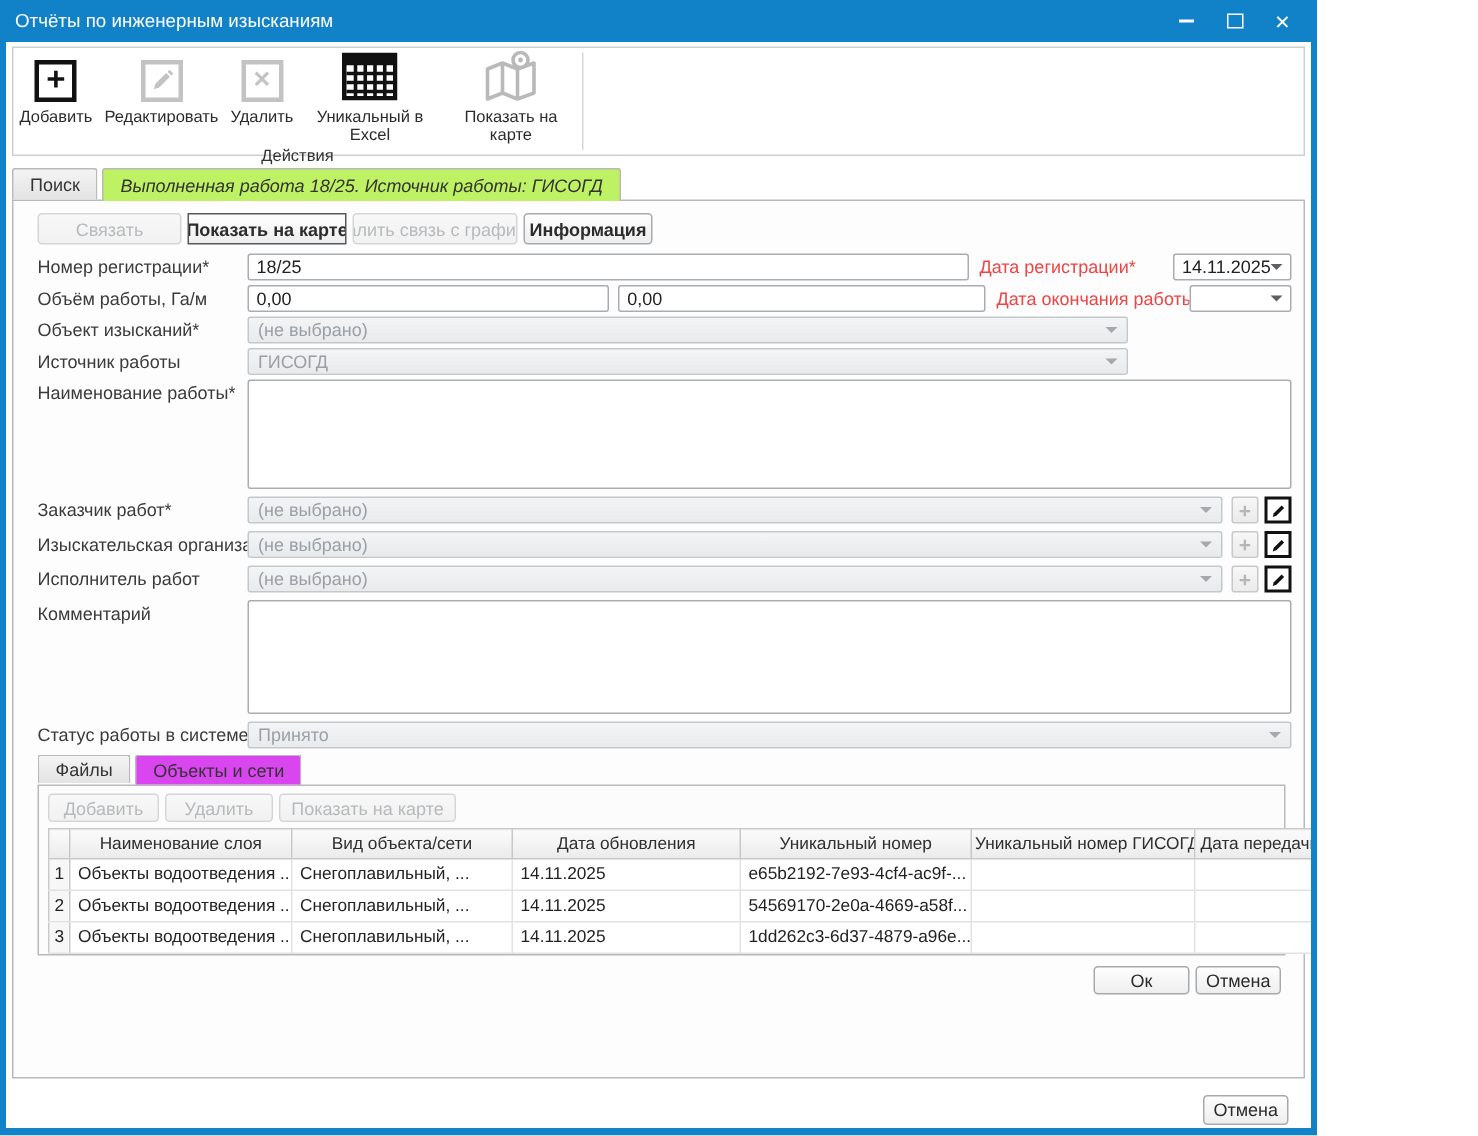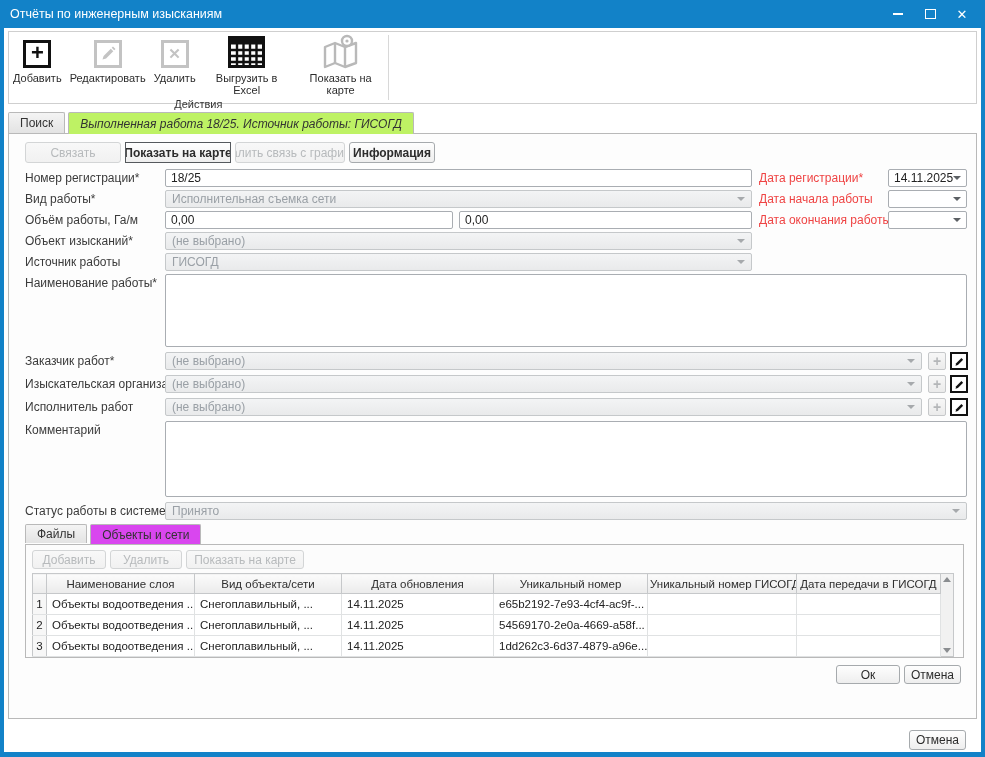--- a/index.html
+++ b/index.html
@@ -1,17 +1,17 @@
 <!DOCTYPE html>
 <html><head>
 <meta charset="utf-8">
 <style>
   html,body { margin:0; padding:0; }
   body { width:985px; height:757px; font-family:"Liberation Sans",sans-serif; overflow:hidden; }
-  .window { position:relative; width:985px; height:757px; background:#1282c8; }
+  .window { position:relative; width:878px; height:757px; background:#1282c8; }
 
   
   .titlebar { position:absolute; top:0; left:0; right:0; height:28px; display:flex; align-items:center; }
   .title { color:#fff; font-size:12.5px; padding-left:10px; }
   .win-controls { margin-left:auto; display:flex; align-items:center; gap:14px; padding-right:14px; }
   .wc { width:18px; height:16px; display:flex; align-items:center; justify-content:center; cursor:default; }
   .wc-min i { display:block; width:10px; height:0; border-bottom:2px solid #fff; }
   .wc-max i { display:block; width:9px; height:8px; border:1.5px solid #fff; }
   .wc-close { color:#fff; font-size:13px; line-height:1; }
 
@@ -159,21 +159,21 @@
           <div class="tb-item">
             <span class="tb-icon">
                 <span>
               <svg width="37" height="32" viewBox="0 0 37 32">
                 <rect x="1.5" y="1.5" width="34" height="29" fill="#fff" stroke="#111" stroke-width="3"></rect>
                 <rect x="1.5" y="1.5" width="34" height="7" fill="#111"></rect>
                 <path d="M3 14 H34 M3 20 H34 M3 26 H34 M9 8 V30 M15.5 8 V30 M22 8 V30 M28.5 8 V30" stroke="#111" stroke-width="2.4" fill="none"></path>
               </svg>
             </span>
               </span>
-            <span class="tb-label">Выгрузить в Excel</span>
+            <span class="tb-label">Уникальный в Excel</span>
           </div>
           <div class="tb-item">
             <span class="tb-icon">
                 <span>
               <svg width="40" height="36" viewBox="0 0 40 36">
                 <path d="M4 13 L14 9 L24 13 L35 9 V29 L24 33 L14 29 L4 33 Z" fill="none" stroke="#b9b9b9" stroke-width="2.4" stroke-linejoin="round"></path>
                 <path d="M14 9 V29 M24 13 V33" stroke="#b9b9b9" stroke-width="2.4"></path>
                 <circle cx="26" cy="7" r="5" fill="#fff" stroke="#b9b9b9" stroke-width="2.4"></circle>
                 <circle cx="26" cy="7" r="1.6" fill="#b9b9b9"></circle>
               </svg>
@@ -204,32 +204,20 @@
       <div class="frow">
         <span class="flabel">Номер регистрации*</span>
         <input class="txt w-main" value="18/25" style="">
         <span class="rlabel">Дата регистрации*</span>
         <div class="combo">
           <span>14.11.2025</span>
           <span class="arr dark"></span>
         </div>
       </div>
 
-      <div class="frow">
-        <span class="flabel">Вид работы*</span>
-        <div class="dsel w-main">
-          <span class="sp">Исполнительная съемка сети</span>
-          <span class="arr"></span>
-        </div>
-        <span class="rlabel">Дата начала работы</span>
-        <div class="combo">
-          <span></span>
-          <span class="arr dark"></span>
-        </div>
-      </div>
 
 
       <div class="frow">
         <span class="flabel">Объём работы, Га/м</span>
         <input class="txt w-v1" value="0,00" style="">
         <input class="txt w-v2" value="0,00" style="">
         <span class="rlabel">Дата окончания работы</span>
         <div class="combo">
           <span></span>
           <span class="arr dark"></span>

